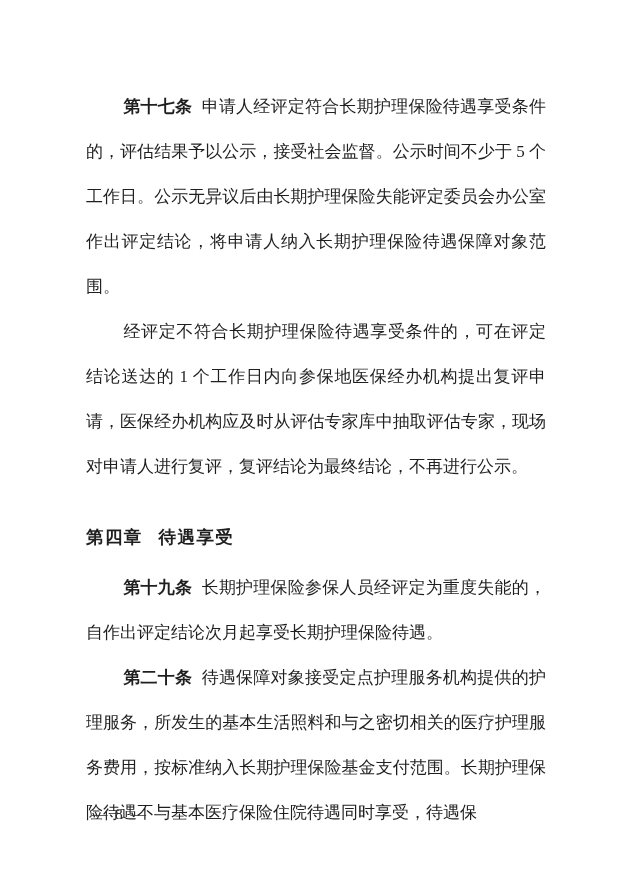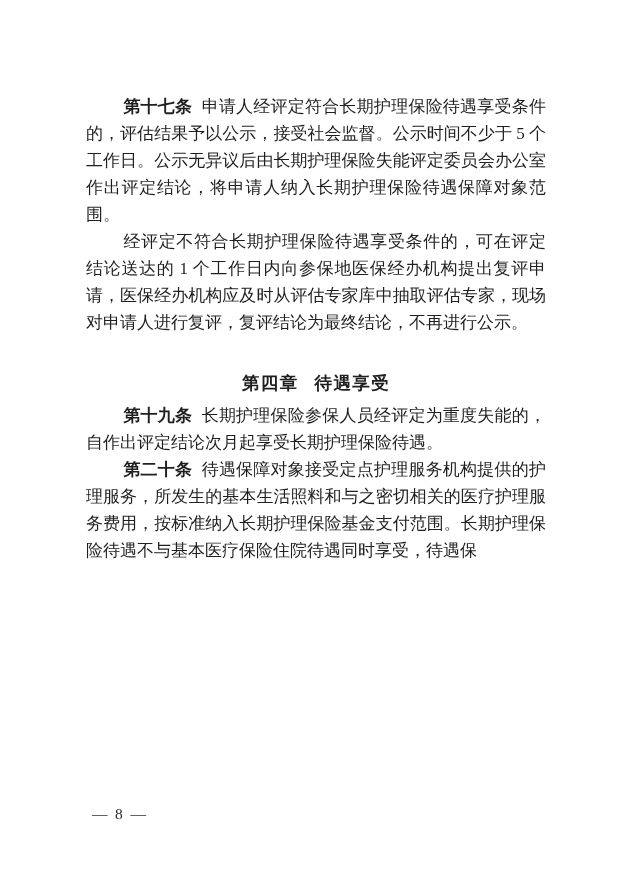--- a/index.html
+++ b/index.html
@@ -10,42 +10,41 @@
     overflow: hidden;
     font-family: "Liberation Serif", "DejaVu Serif", serif;
     color: #1f1f1f;
   }
   .page {
     position: absolute; inset: 0;
     background: #ffffff;
   }
   .doc-body {
     position: absolute;
-    left: 86px; top: 93px; width: 460px;
+    left: 86px; top: 84px; width: 460px;
     font-size: 17px;
-    line-height: 27px;
+    line-height: 45px;
     text-align: justify;
     text-justify: inter-ideograph;
   }
   p.para {
     margin: 0;
     text-indent: 2.2em;
   }
   .lead {
     font-weight: 700;
     margin-right: 0.55em;
   }
   .lead:empty { margin-right: 0; }
   h2.chapter {
     font-family: "Liberation Sans", "DejaVu Sans", sans-serif;
     font-size: 17.5px;
     font-weight: 700;
-    text-align: center;
     text-indent: 0;
-    margin: 34px 0 5px 0;
+    margin: 26px 0 5px 0;
     word-spacing: 0.55em;
     letter-spacing: 0.08em;
   }
   .page-number {
     position: absolute;
     left: 92px; top: 805px;
     font-size: 15.5px;
     letter-spacing: 0.12em;
     color: #2a2a2a;
     white-space: nowrap;

